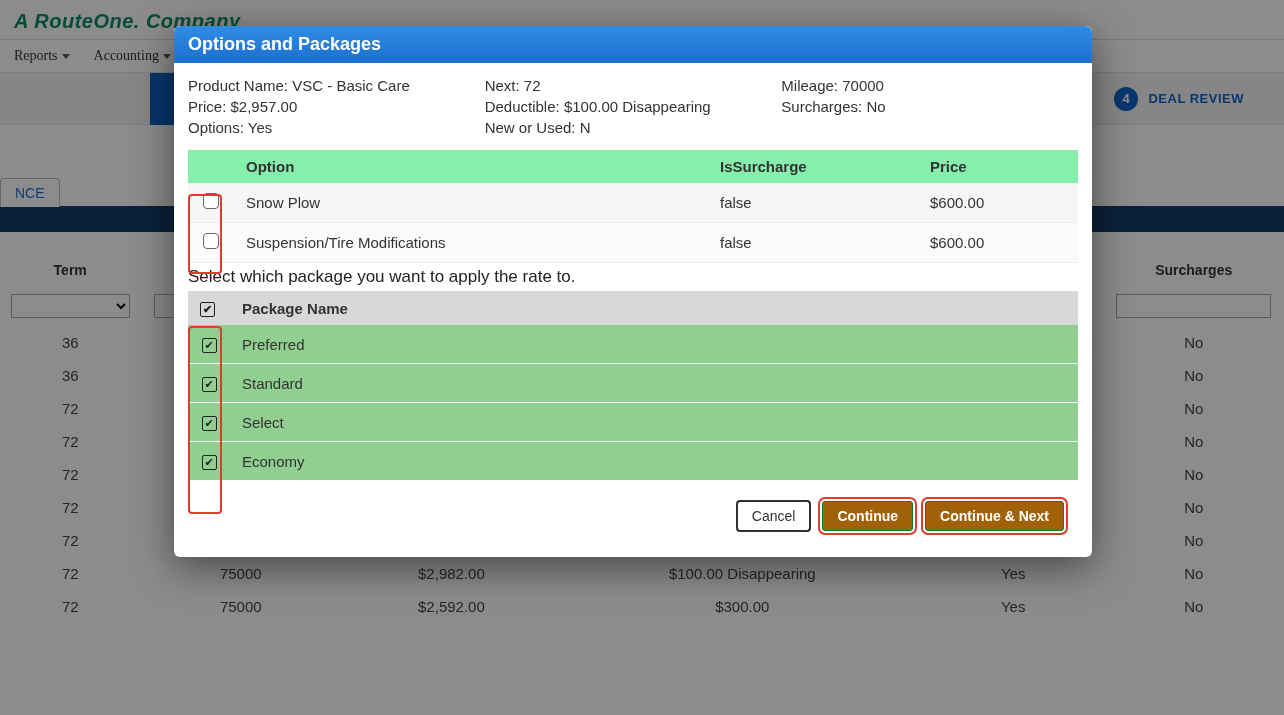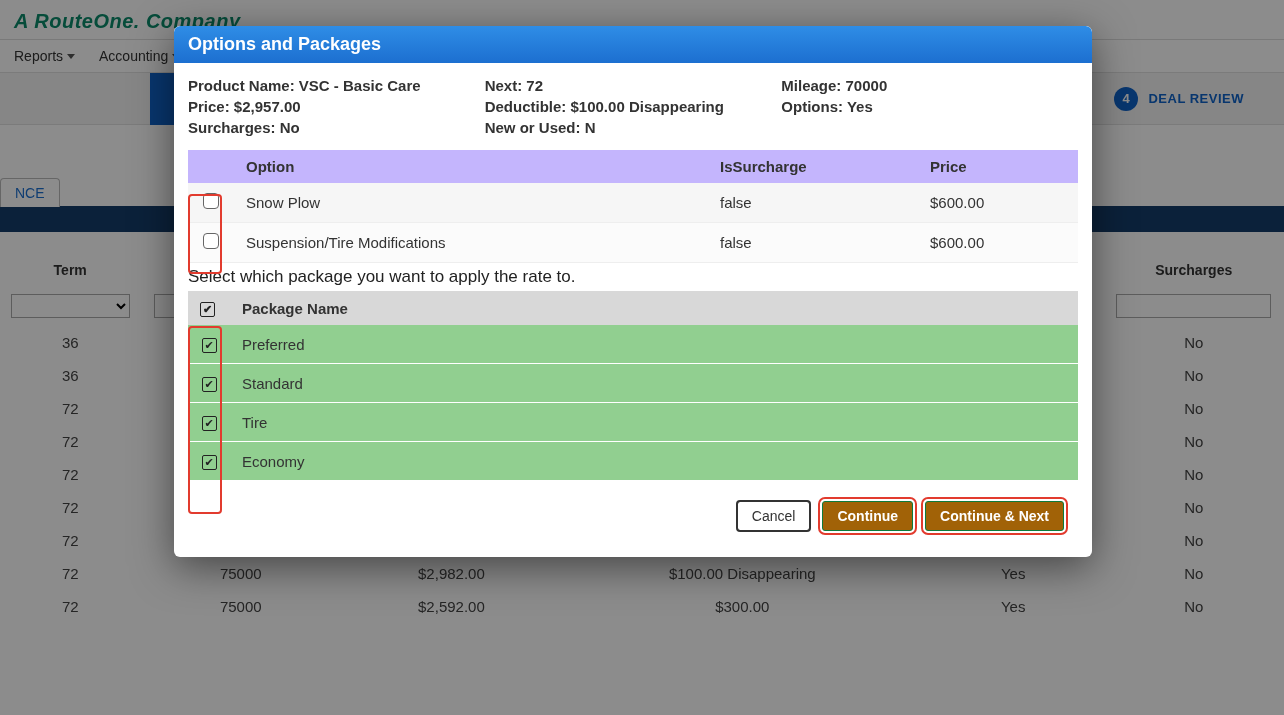--- a/index.html
+++ b/index.html
@@ -41,21 +41,21 @@
   
   .nav-bar {
     display: flex;
     gap: 24px;
     padding: 8px 14px;
     background: #fff;
     border-bottom: 1px solid #e0e0e0;
     font-size: 14px;
     color: #333;
   }
-  .nav-item { display: flex; align-items: center; gap: 4px; }
+  .nav-item { display: flex; align-items: center; gap: 4px; font-family: Liberation Serif, serif; }
   .caret-down {
     width: 0; height: 0;
     border-left: 4px solid transparent;
     border-right: 4px solid transparent;
     border-top: 5px solid #555;
     display: inline-block;
   }
 
   
   .steps-bar {
@@ -192,30 +192,29 @@
     padding: 14px 14px 10px 14px;
   }
 
   .summary-grid {
     display: grid;
     grid-template-columns: 1fr 1fr 1fr;
     row-gap: 4px;
     margin-bottom: 14px;
     font-size: 15px;
     color: #333;
-    font-weight: bold;
   }
 
   
   .opt-table {
     width: 100%;
     border-collapse: collapse;
   }
   .opt-table thead th {
-    background: #c4b5fd;
+    background: #86efac;
     text-align: left;
     font-weight: 700;
     padding: 8px 12px;
     font-size: 15px;
     margin-top: 40px;
   }
   .opt-table tbody td {
     padding: 10px 12px;
     font-size: 15px;
     border-bottom: 1px solid #eee;
@@ -452,23 +451,23 @@
   <div class="modal-header">Options and Packages</div>
   <div class="modal-body">
 
     <div class="summary-grid">
       <div><span>Product Name: </span><span>VSC - Basic Care</span></div>
       <div><span>Next: </span><span>72</span></div>
       <div><span>Mileage: </span><span>70000</span></div>
 
       <div><span>Price: </span><span>$2,957.00</span></div>
       <div><span>Deductible: </span><span>$100.00 Disappearing</span></div>
+      <div><span>Surcharges: </span><span>No</span></div>
+
       <div><span>Options: </span><span>Yes</span></div>
-
-      <div><span>Surcharges: </span><span>No</span></div>
       <div><span>New or Used: </span><span>N</span></div>
       <div></div>
     </div>
 
     <table class="opt-table">
       <thead>
         <tr>
           <th class="opt-check-col"></th>
           <th>Option</th>
           <th style="width:210px">IsSurcharge</th>
@@ -505,21 +504,21 @@
           <tr>
             <td class="pkg-check-col"><span class="chk-filled">✔</span></td>
             <td>Preferred</td>
           </tr>
           <tr>
             <td class="pkg-check-col"><span class="chk-filled">✔</span></td>
             <td>Standard</td>
           </tr>
           <tr>
             <td class="pkg-check-col"><span class="chk-filled">✔</span></td>
-            <td>Tire</td>
+            <td>Select</td>
           </tr>
           <tr>
             <td class="pkg-check-col"><span class="chk-filled">✔</span></td>
             <td>Economy</td>
           </tr>
         </tbody>
     </table>
 
     <div class="modal-footer">
       <button class="btn btn-cancel-plain" style="outline:2px solid #333; outline-offset:-1px;">Cancel</button>

